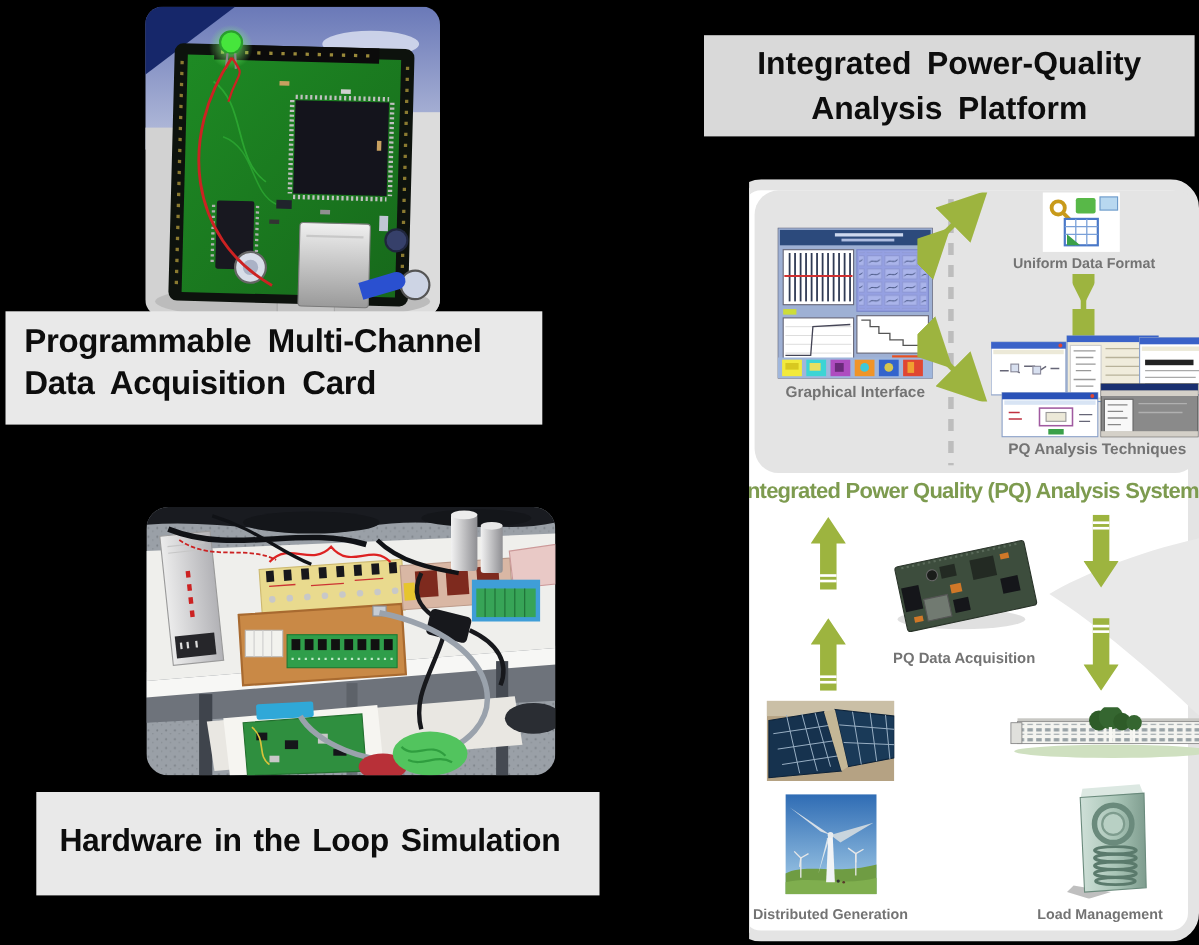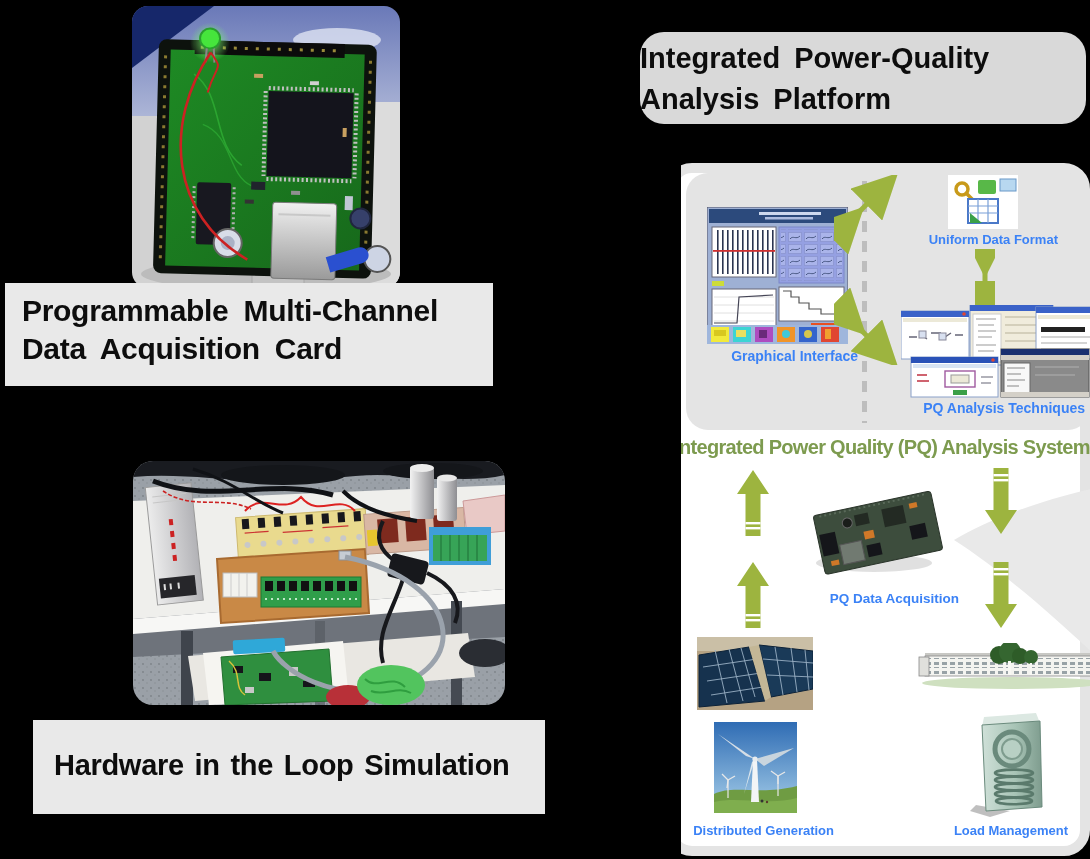--- a/index.html
+++ b/index.html
@@ -2,22 +2,22 @@
 <html><head>
 <meta charset="utf-8">
 <style>
   html,body{margin:0;padding:0;background:#000;}
   .stage{position:relative;width:1090px;height:859px;background:#000;overflow:hidden;
          font-family:"Liberation Sans",sans-serif;}
   .abs{position:absolute;}
   .photo{overflow:hidden;}
   .labelbox{background:#e9e9e9;color:#0d0d0d;font-weight:bold;}
   .labelbox .ln{white-space:nowrap;}
-  .titlebox{background:#d9d9d9;color:#0d0d0d;font-weight:bold;text-align:left;border-radius:24px;}
-  .dg-lab{color:#3b82f6;font-weight:bold;text-align:right;}
+  .titlebox{background:#d9d9d9;color:#0d0d0d;font-weight:bold;text-align:center;}
+  .dg-lab{color:#737373;font-weight:bold;text-align:center;}
   #platform-clip{left:681px;top:163px;width:409px;height:693px;overflow:hidden;}
   #platform{left:-15px;top:0;width:424px;height:693px;background:#fff;
             border:10px solid #e4e4e4;border-radius:26px;box-sizing:border-box;}
   #platform > .abs{z-index:1;}
   .dashed-div{background:repeating-linear-gradient(180deg,#bdbdbd 0 11px,rgba(0,0,0,0) 11px 20px);}
   .banner{white-space:nowrap;text-align:center;font-weight:bold;letter-spacing:-0.7px;}
 </style>
 </head>
 <body>
 

